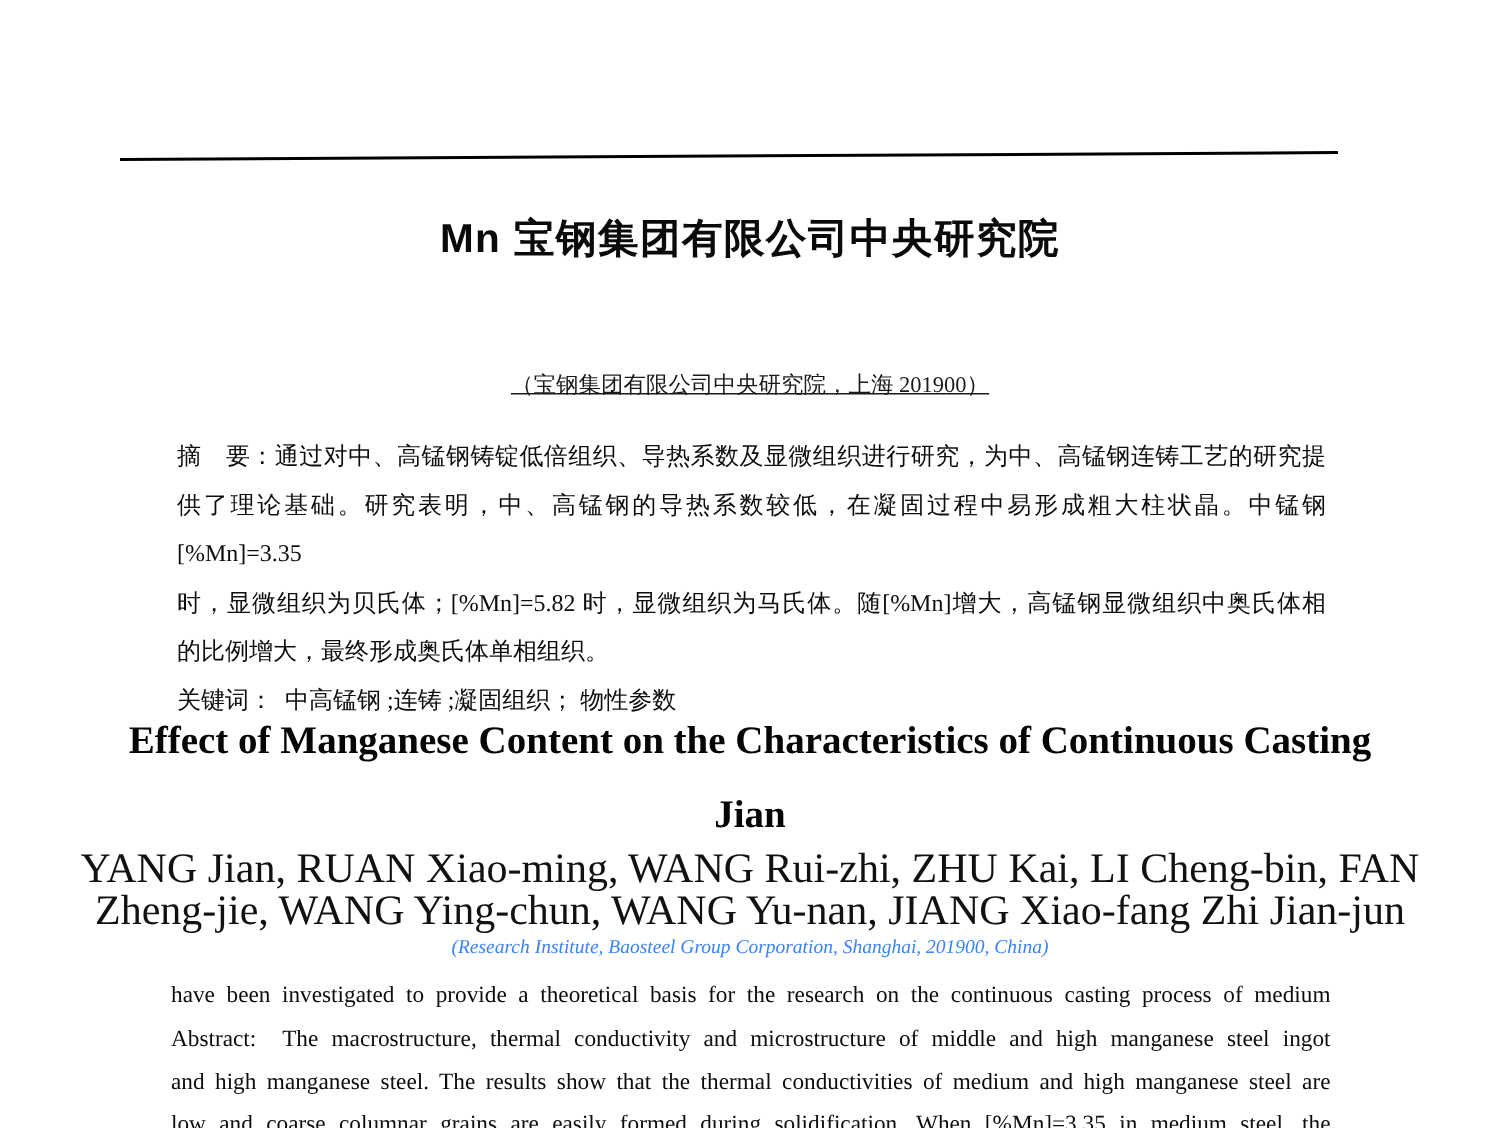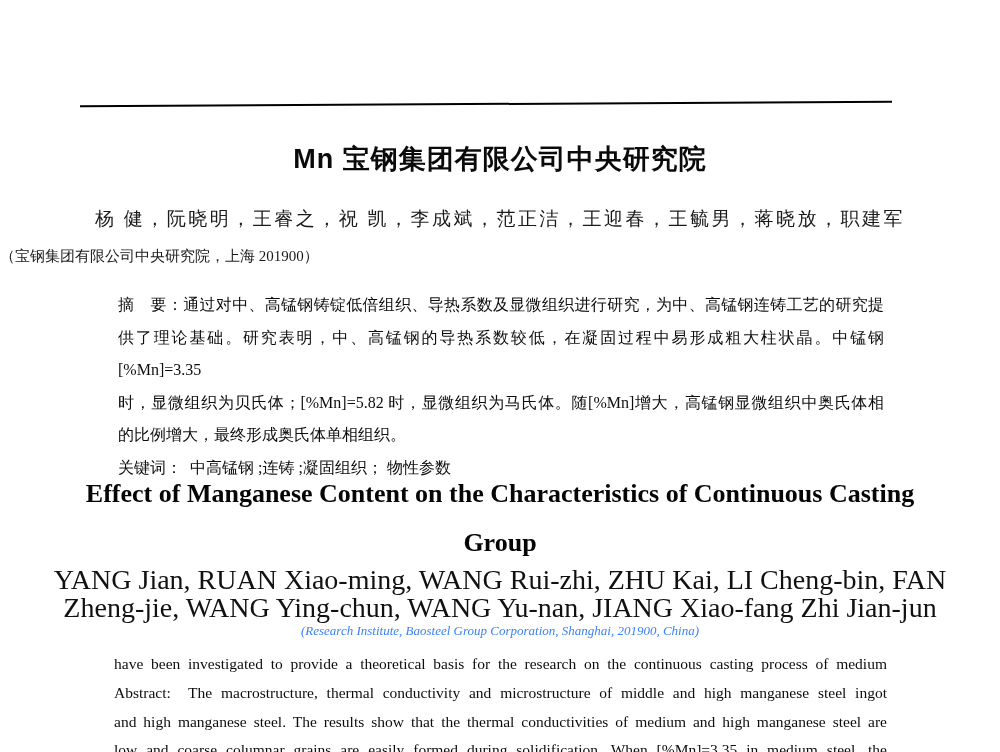--- a/index.html
+++ b/index.html
@@ -44,23 +44,24 @@
     position: absolute;
     top: 206px; left: 0; right: 0;
     text-align: center;
     font-size: 19px;
     letter-spacing: 2.5px;
     color: #1a1a1a;
   }
   .cn-affiliation {
     position: absolute;
     top: 247px; left: 0; right: 0;
-    text-align: left;
+    text-align: center;
     font-size: 15px;
     color: #1a1a1a;
+    text-decoration: underline;
   }
   .cn-abstract {
     position: absolute;
     top: 289px; left: 118px;
     width: 766px;
     font-size: 16px;
     line-height: 32.5px;
     color: #0d0d0d;
   }
   .jline { text-align: justify; text-align-last: justify; }
@@ -105,35 +106,34 @@
 </style>
 </head>
 <body>
 
 <div class="page">
 
   <div class="head-rule"></div>
 
   <h1 class="cn-title">Mn 宝钢集团有限公司中央研究院</h1>
 
-  <div class="cn-authors">杨 健，阮晓明，王睿之，祝 凯，李成斌，范正洁，王迎春，王毓男，蒋晓放，职建军</div>
 
   <div class="cn-affiliation">（宝钢集团有限公司中央研究院，上海 201900）</div>
 
   <div class="cn-abstract">
     <div class="jline"><span class="lbl">摘　要：</span><span>通过对中、高锰钢铸锭低倍组织、导热系数及显微组织进行研究，为中、高锰钢连铸工艺的研究提</span></div>
     <div class="jline">供了理论基础。研究表明，中、高锰钢的导热系数较低，在凝固过程中易形成粗大柱状晶。中锰钢[%Mn]=3.35</div>
     <div class="jline">时，显微组织为贝氏体；[%Mn]=5.82 时，显微组织为马氏体。随[%Mn]增大，高锰钢显微组织中奥氏体相</div>
     <div class="lline">的比例增大，最终形成奥氏体单相组织。</div>
     <div class="lline kw-line"><span class="lbl">关键词：</span>&nbsp;&nbsp;<span>中高锰钢 ;连铸 ;凝固组织； 物性参数</span></div>
   </div>
 
   <h2 class="en-title">
     <span>Effect of Manganese Content on the Characteristics of Continuous Casting</span><br>
-    <span>Group</span>
+    <span>Jian</span>
   </h2>
 
   <div class="en-authors">
     <span>YANG Jian, RUAN Xiao-ming, WANG Rui-zhi, ZHU Kai, LI Cheng-bin, FAN</span><br>
     <span>Zheng-jie, WANG Ying-chun, WANG Yu-nan, JIANG Xiao-fang Zhi Jian-jun</span>
   </div>
 
   <div class="en-affiliation">(Research Institute, Baosteel Group Corporation, Shanghai, 201900, China)</div>
 
   <div class="en-abstract">

